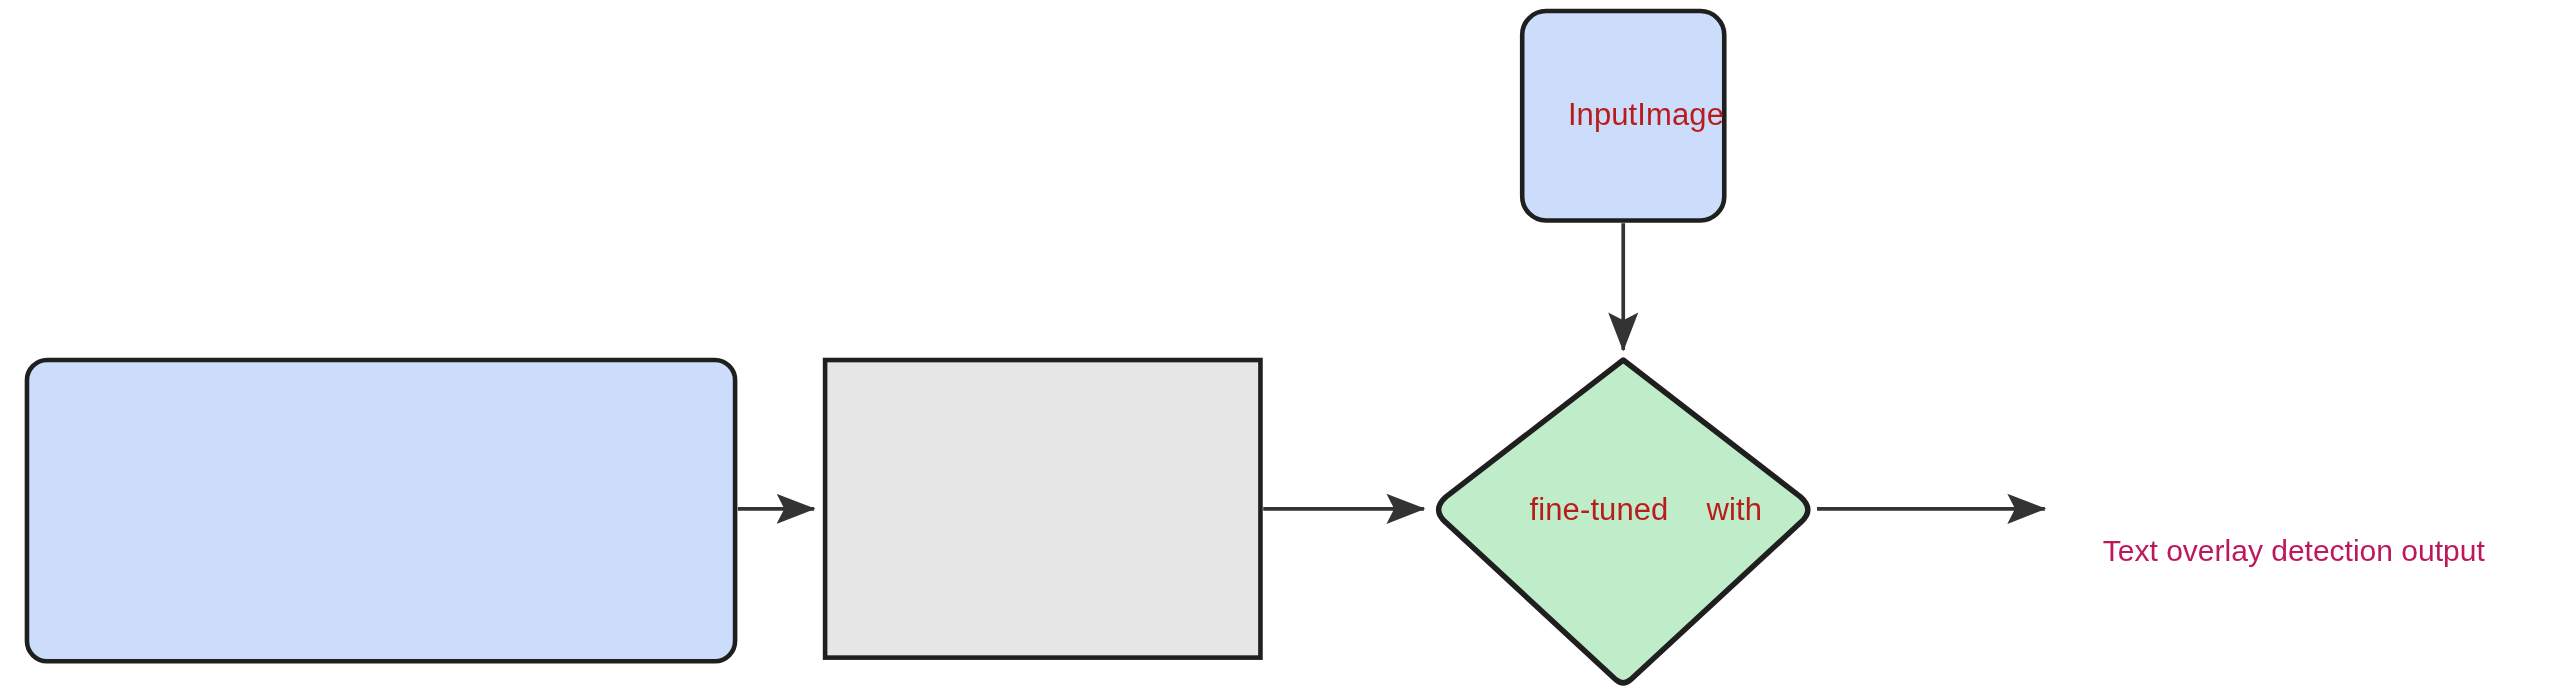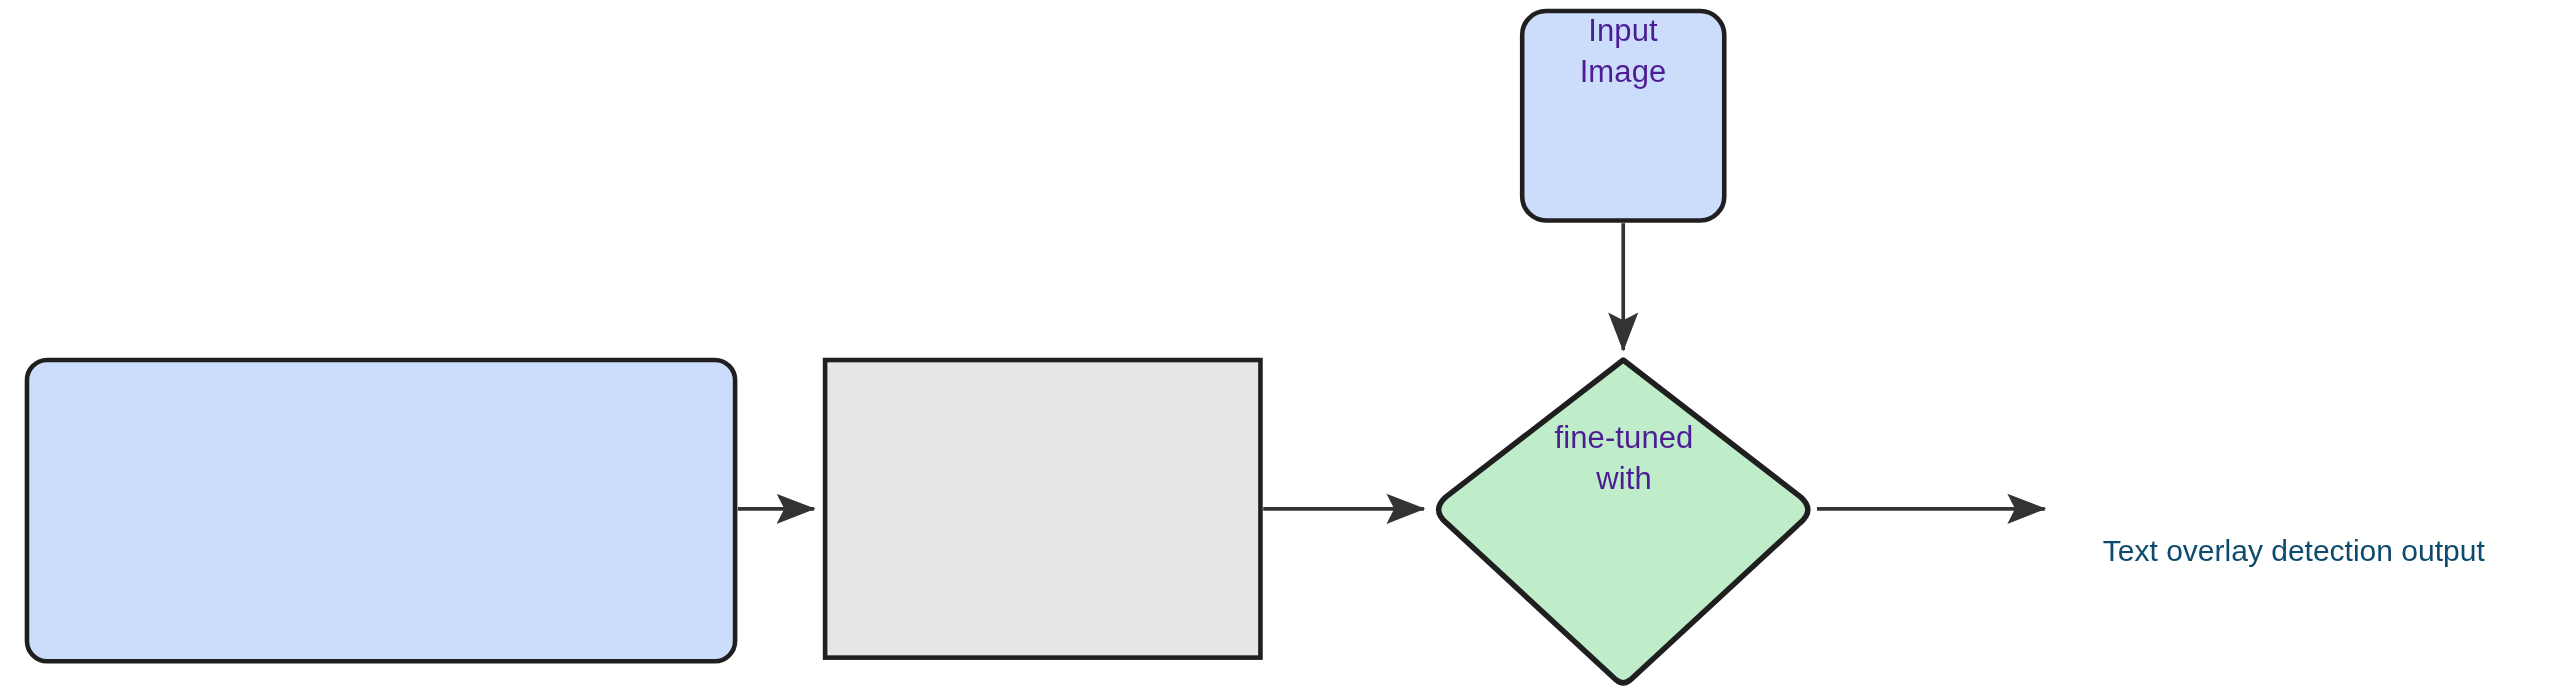--- a/index.html
+++ b/index.html
@@ -22,39 +22,39 @@
   svg.flow {
     position: absolute;
     left: 0;
     top: 0;
     width: 2576px;
     height: 687px;
   }
   .node-label {
     position: absolute;
     display: flex;
-    flex-direction: column;
+    flex-direction: row;
     align-items: center;
-    justify-content: flex-start;
+    justify-content: flex-end;
     text-align: center;
-    color: #4c1d95;
+    color: #b91c1c;
     font-family: "Liberation Sans", sans-serif;
     font-size: 31px;
     line-height: 1.32;
     letter-spacing: 0.1px;
     white-space: pre;
     pointer-events: none;
   }
   .label-left {
     text-align: left;
     align-items: flex-start;
   }
   .edge-label {
     position: absolute;
-    color: #0c4a6e;
+    color: #be185d;
     font-family: "Liberation Sans", sans-serif;
     font-size: 30px;
     line-height: 1.3;
     white-space: pre;
   }
 </style>
 </head>
 <body>
 
 <div id="canvas">
@@ -92,21 +92,21 @@
 
   <div class="node-label label-left" style="left:57px; top:360px; width:661px; height:301px;">
   </div>
 
 
   <div class="node-label" style="left:1522px; top:11px; width:202px; height:209px;">
     <span>Input</span>
     <span>Image</span>
   </div>
 
-  <div class="node-label" style="left:1486px; top:418px; width:276px; height:184px;">
+  <div class="node-label" style="left:1486px; top:418px; width:276px; height:184px;gap:38px;">
     <span>fine-tuned</span>
     <span>with</span>
   </div>
 
   <div class="edge-label" style="left:2070px; top:492px;">
     <span>Text overlay detection output</span>
   </div>
 
 </div>
 

